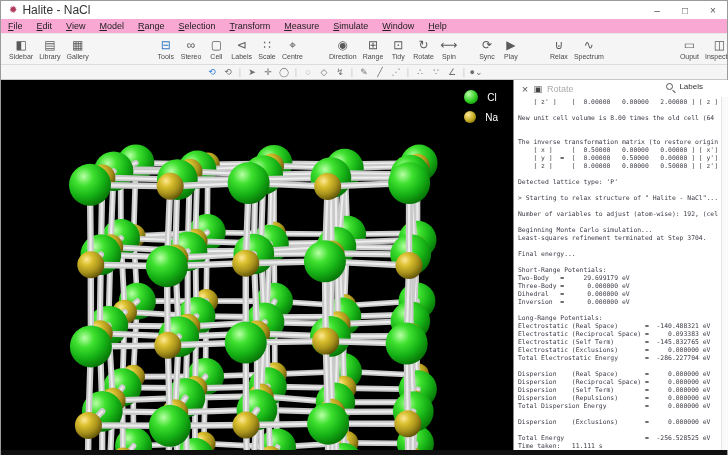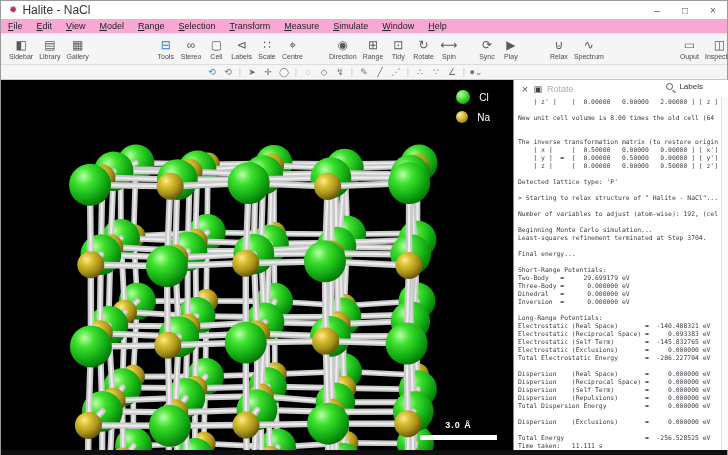--- a/index.html
+++ b/index.html
@@ -38,21 +38,21 @@
   
   .toolstrip { height:15px; background:#f5f5f5; border-bottom:1px solid #c9c9c9;
                display:flex; align-items:center; padding-left:203px; flex:0 0 auto; }
   .strip-icon { font-size:9px; color:#6e6e6e; width:16px; text-align:center; line-height:14px; }
   .strip-sep { color:#c8c8c8; font-size:9px; width:8px; text-align:center; line-height:14px; }
 
   
   .content { flex:1 1 auto; display:flex; height:370px; }
   .viewport { width:512px; height:370px; background:#000; position:relative; overflow:hidden; flex:0 0 auto; }
   .viewport svg { display:block; }
-  .legend { position:absolute; top:10px; right:23px; }
+  .legend { position:absolute; top:10px; right:15px; }
   .legend-row { display:flex; align-items:center; margin-bottom:7px; }
   .legend-sphere { border-radius:50%; margin-right:9px; }
   .legend-label { color:#fff; font-size:10px; }
   .scalebar { position:absolute; right:16px; bottom:10px; width:77px; text-align:center; }
   .scalebar-label { color:#fff; font-size:9px; font-weight:bold; margin-bottom:5px; letter-spacing:1px; }
   .scalebar-bar { height:5px; background:#fff; }
 
   
   .output-panel { width:216px; height:370px; background:#fff; border-left:1px solid #8c8c8c;
                   position:relative; overflow:hidden; flex:0 0 auto; }
@@ -966,24 +966,20 @@
       <div class="legend">
           <div class="legend-row">
             <span class="legend-sphere" style="width: 14px; height: 14px; background: radial-gradient(circle at 35% 30%, rgb(184, 255, 166), rgb(46, 203, 32) 55%, rgb(7, 113, 7));"></span>
             <span class="legend-label">Cl</span>
           </div>
           <div class="legend-row">
             <span class="legend-sphere" style="width: 12px; height: 12px; background: radial-gradient(circle at 35% 30%, rgb(255, 232, 150), rgb(192, 168, 31) 55%, rgb(92, 80, 8));"></span>
             <span class="legend-label">Na</span>
           </div>
         </div>
-      <div class="scalebar">
-        <div class="scalebar-label">3.0 Å</div>
-        <div class="scalebar-bar"></div>
-      </div>
     </div>
 
     <div class="output-panel">
       <div class="op-header">
         <span class="op-close">×</span>
         <span class="op-panel-icon">▣</span>
         <span class="op-title">Rotate</span>
         <span class="op-search">
           <span class="search-icon"></span>
           <span class="op-search-label">Labels</span>

